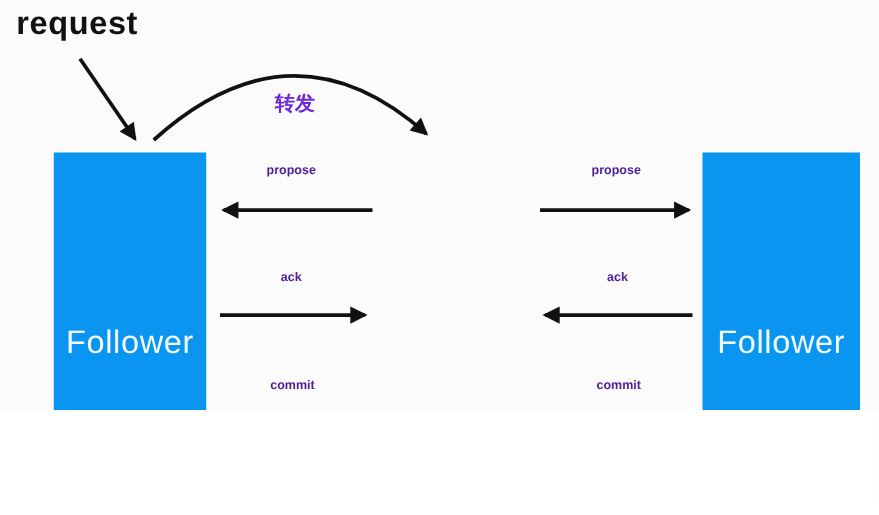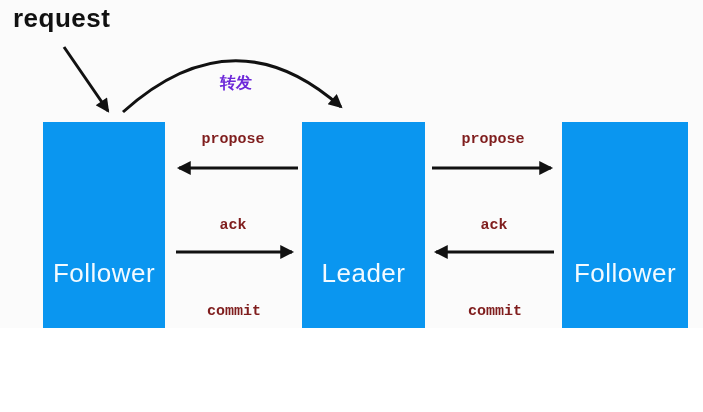--- a/index.html
+++ b/index.html
@@ -47,25 +47,24 @@
     font-weight: 400;
     letter-spacing: 0.5px;
     margin-top: 28px;
   }
   .node-follower-left  { left: 43px;  width: 122px; }
   .node-leader         { left: 302px; width: 123px; }
   .node-follower-right { left: 562px; width: 126px; }
   .msg-label {
     position: absolute;
     transform: translateX(-50%);
-    font-size: 15px;
+    font-size: 10px;
     font-weight: 700;
-    color: #7f1d1d;
+    color: #4c1d95;
     white-space: nowrap;
-    font-family: Liberation Mono, monospace;
   }
   .arrow-layer {
     position: absolute;
     left: 0;
     top: 0;
     width: 703px;
     height: 412px;
     pointer-events: none;
   }
   .watermark {
@@ -108,23 +107,20 @@
     <path d="M433,337 L549,337" stroke="#111" stroke-width="3" fill="none" marker-end="url(#ah)"></path>
   </svg>
 
   <div class="request-label">request</div>
 
   <div class="forward-label">转发</div>
 
   <div class="node node-follower-left">
     <span class="node-label">Follower</span>
   </div>
-  <div class="node node-leader">
-    <span class="node-label">Leader</span>
-  </div>
   <div class="node node-follower-right">
     <span class="node-label">Follower</span>
   </div>
 
   <div class="msg-label" style="left:233px; top:131px;">propose</div>
   <div class="msg-label" style="left:233px; top:217px;">ack</div>
   <div class="msg-label" style="left:234px; top:303px;">commit</div>
 
   <div class="msg-label" style="left:493px; top:131px;">propose</div>
   <div class="msg-label" style="left:494px; top:217px;">ack</div>

